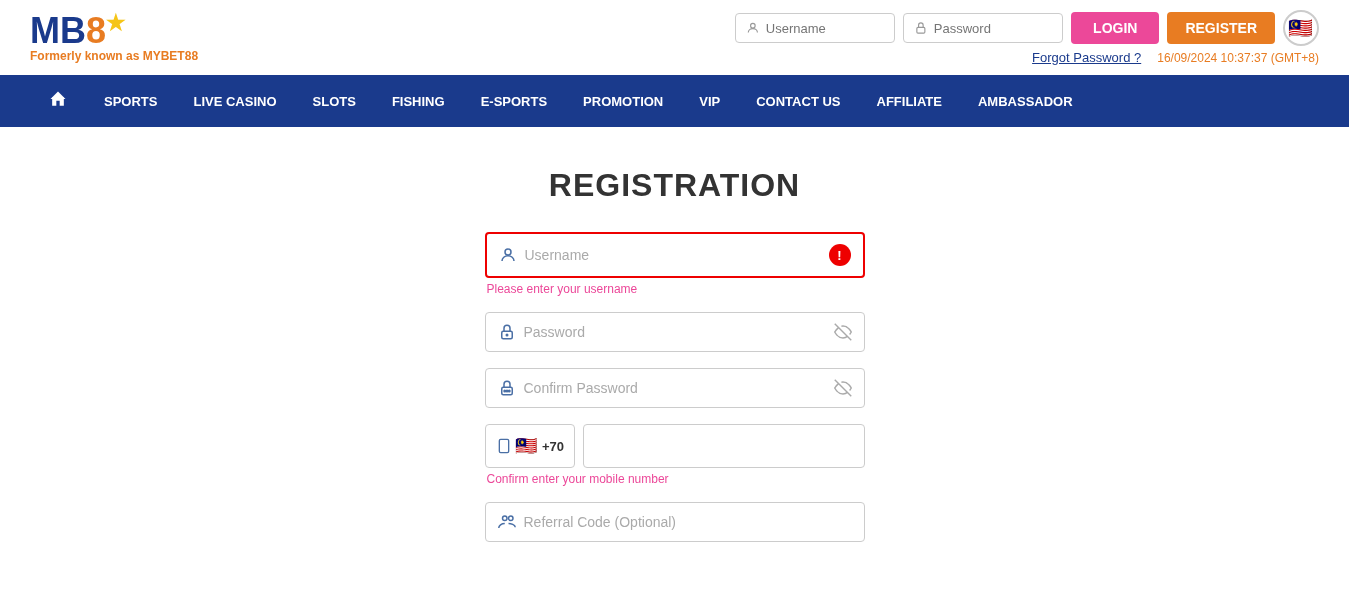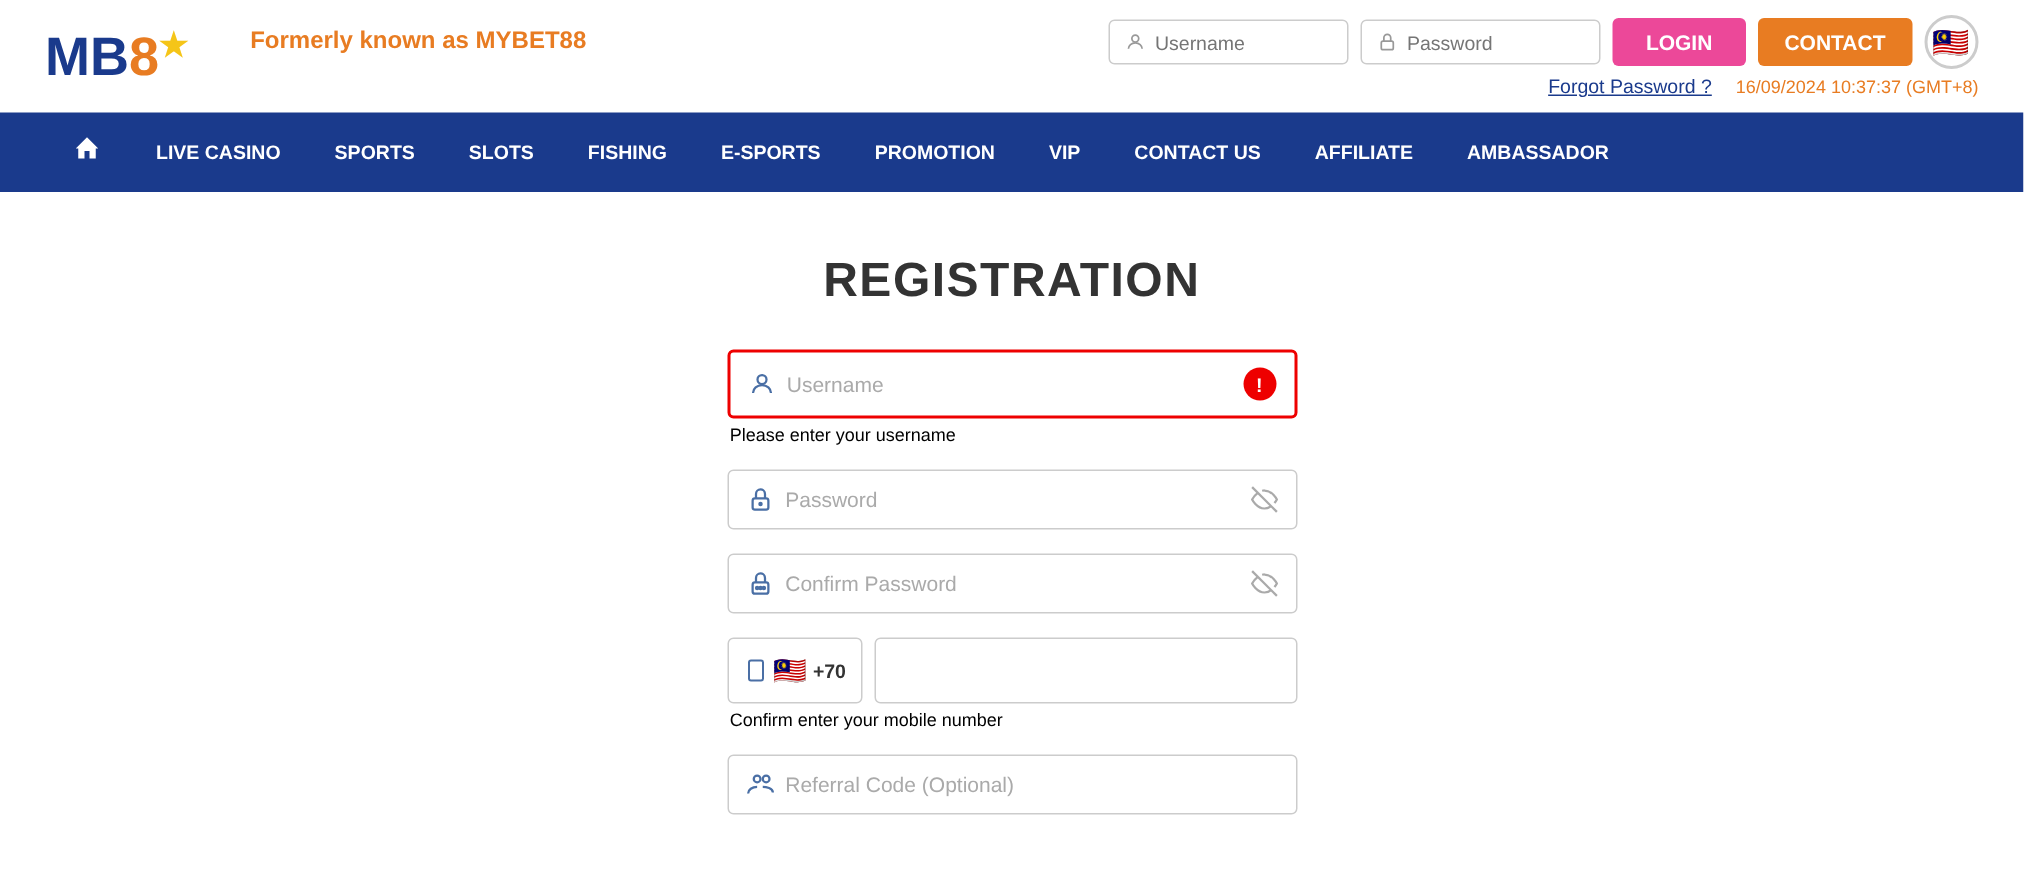--- a/index.html
+++ b/index.html
@@ -6,34 +6,33 @@
     body { font-family: Arial, sans-serif; background: #fff; min-width: 1349px; }
 
     
     .header {
       display: flex;
       align-items: center;
       padding: 10px 30px;
       background: #fff;
       justify-content: space-between;
     }
-    .logo-area { display: flex; flex-direction: row; }
+    .logo-area { display: flex; flex-direction: column; }
     .logo-text {
       font-size: 36px;
       font-weight: 900;
       color: #1a3a8c;
       line-height: 1;
     }
     .logo-text .mb { color: #1a3a8c; }
     .logo-text .eight { color: #e87c22; }
     .logo-text .star { color: #f5c518; font-size: 22px; vertical-align: super; }
     .formerly {
-      font-size: 16px;
+      font-size: 12px;
       color: #555;
-      margin-left: 41px;
     }
     .formerly span { color: #e87c22; font-weight: bold; }
 
     .header-right {
       display: flex;
       flex-direction: column;
       align-items: flex-end;
       gap: 4px;
     }
     .header-controls {
@@ -184,21 +183,21 @@
       background: #e00;
       color: #fff;
       display: flex;
       align-items: center;
       justify-content: center;
       font-size: 13px;
       font-weight: bold;
       flex-shrink: 0;
     }
     .error-msg {
-      color: #000000;
+      color: #ec4899;
       font-size: 12px;
       padding-left: 2px;
     }
 
     
     .phone-row {
       display: flex;
       gap: 8px;
     }
     .phone-prefix {
@@ -266,41 +265,41 @@
         <input type="text" placeholder="Username" style="">
       </div>
       <div class="header-input">
         <svg width="16" height="16" viewBox="0 0 24 24" fill="none" stroke="#999" stroke-width="2">
             <rect x="5" y="11" width="14" height="10" rx="2"></rect>
             <path d="M8 11V7a4 4 0 018 0v4"></path>
           </svg>
         <input type="password" placeholder="Password" style="">
       </div>
       <button class="btn-login">LOGIN</button>
-      <button class="btn-register">CONTACT</button>
+      <button class="btn-register">REGISTER</button>
       <div class="flag-circle">🇲🇾</div>
     </div>
     <div class="header-bottom-row">
       <span class="forgot-link">Forgot Password ?</span>
       <span class="datetime-text">
         <span>16/09/2024 10:37:37</span>&nbsp;<span>(GMT+8)</span>
       </span>
     </div>
   </div>
 </div>
 
 <nav class="nav-bar">
   <div class="nav-home">
     <svg width="20" height="20" viewBox="0 0 24 24" fill="white">
         <path d="M3 12L12 3l9 9"></path>
         <path d="M5 10v10h5v-6h4v6h5V10" fill="white" stroke="white" stroke-width="0"></path>
       </svg>
   </div>
+  <div class="nav-item">SPORTS</div>
   <div class="nav-item">LIVE CASINO</div>
-  <div class="nav-item">SPORTS</div>
   <div class="nav-item">SLOTS</div>
   <div class="nav-item">FISHING</div>
   <div class="nav-item">E-SPORTS</div>
   <div class="nav-item">PROMOTION</div>
   <div class="nav-item">VIP</div>
   <div class="nav-item">CONTACT US</div>
   <div class="nav-item">AFFILIATE</div>
   <div class="nav-item">AMBASSADOR</div>
 </nav>
 

